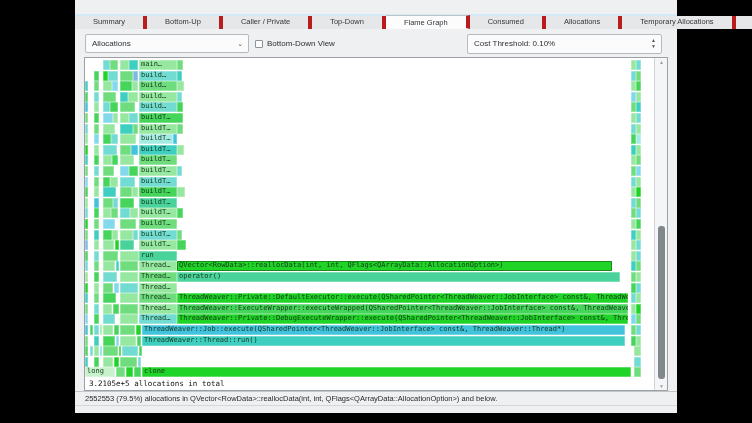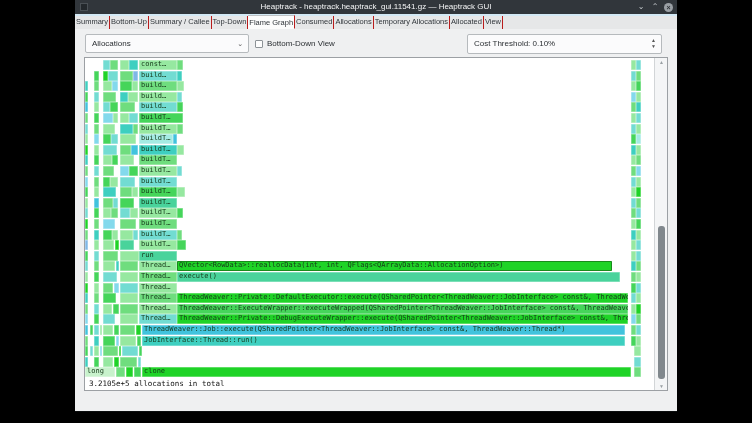--- a/index.html
+++ b/index.html
@@ -12,21 +12,21 @@
   #titlebar .appicon{position:absolute;left:5px;top:3px;width:8px;height:8px;background:#23282c;
     border:1px solid #4a5055;box-sizing:border-box;}
   #winbtns{position:absolute;right:4px;top:0;height:14px;display:flex;align-items:center;gap:4px;}
   .winbtn{color:#c6cbcf;font-size:8px;line-height:10px;width:10px;text-align:center;cursor:default;}
   .closebtn{width:9px;height:9px;border-radius:50%;background:#9aa0a5;color:#2c3136;font-size:7px;
     line-height:9px;font-weight:bold;text-align:center;}
   #titleaccent{position:absolute;left:0;top:14px;width:602px;height:2px;background:#d3e9f5;}
   
   #tabbar{position:absolute;left:0;top:16px;width:602px;height:13px;background:#e6e7e8;
     border-bottom:1px solid #bfc3c6;display:flex;}
-  .tab{font-size:7.5px;line-height:12px;padding:0 1px;color:#31363b;border-right:1px solid #b91c1c;
+  .tab{font-size:7.5px;line-height:12px;padding:0 18px;color:#31363b;border-right:4px solid #b91c1c;
     background:#e6e7e8;white-space:nowrap;}
   .tab.active{background:#fcfcfc;border-top:1px solid #bfc3c6;border-bottom:1px solid #fcfcfc;
     margin-top:-1px;line-height:13px;}
   
   #toolbar{position:absolute;left:0;top:29px;width:602px;height:28px;background:#eff0f1;}
   .ctrl{position:absolute;box-sizing:border-box;border:1px solid #b6babd;border-radius:2px;
     background:#fbfbfc;font-size:8px;color:#2b2f33;}
   #combo{left:10px;top:5px;width:164px;height:19px;line-height:17px;padding-left:6px;}
   #combo .arrow{position:absolute;right:5px;top:0;font-size:7px;color:#555;line-height:17px;}
   #checkboxwrap{position:absolute;left:180px;top:9px;height:11px;display:flex;align-items:center;gap:4px;}
@@ -54,35 +54,26 @@
   #statusbar{position:absolute;left:0;top:391px;width:602px;height:21px;background:#eff0f1;
     border-top:1px solid #c2c6c9;}
   #statustext{position:absolute;left:10px;top:2px;font-size:7.5px;color:#26292c;white-space:nowrap;}
   #statusline{position:absolute;left:0;top:13px;width:602px;border-top:1px solid #d4d7d9;}
 </style>
 </head>
 <body>
 
 <div id="window">
 
-  <div id="titlebar">
-    <span class="appicon"></span>
-    <span>Heaptrack - heaptrack.heaptrack_gui.11541.gz — Heaptrack GUI</span>
-    <span id="winbtns">
-      <span class="winbtn">⌄</span>
-      <span class="winbtn">⌃</span>
-      <span class="closebtn">×</span>
-    </span>
-  </div>
   <div id="titleaccent"></div>
 
   <div id="tabbar">
       <div class="tab">Summary</div>
       <div class="tab">Bottom-Up</div>
-      <div class="tab">Summary / Callee</div>
+      <div class="tab">Caller / Private</div>
       <div class="tab">Top-Down</div>
       <div class="tab active">Flame Graph</div>
       <div class="tab">Consumed</div>
       <div class="tab">Allocations</div>
       <div class="tab">Temporary Allocations</div>
       <div class="tab">Allocated</div>
       <div class="tab">View</div>
     </div>
 
   <div id="toolbar">
@@ -102,21 +93,21 @@
     </div>
   </div>
 
   <div id="frame">
     <div id="canvas">
       <div id="totallabel">3.2105e+5 allocations in total</div>
     <div class="seg" style="left: 18px; top: 2px; width: 7px; background: rgb(114, 220, 210);"></div>
         <div class="seg" style="left: 25px; top: 2px; width: 8px; background: rgb(111, 221, 126);"></div>
         <div class="seg" style="left: 35px; top: 2px; width: 9px; background: rgb(150, 232, 160);"></div>
         <div class="seg" style="left: 44px; top: 2px; width: 9px; background: rgb(62, 207, 192);"></div>
-        <div class="seg" style="left: 54px; top: 2px; width: 38px; background: rgb(150, 232, 160);">const…</div>
+        <div class="seg" style="left: 54px; top: 2px; width: 38px; background: rgb(150, 232, 160);">main…</div>
         <div class="seg" style="left: 92px; top: 2px; width: 6px; background: rgb(111, 221, 126);"></div>
         <div class="seg" style="left: 546px; top: 2px; width: 5px; background: rgb(150, 232, 160);"></div>
         <div class="seg" style="left: 551px; top: 2px; width: 5px; background: rgb(114, 220, 210);"></div>
         <div class="seg" style="left: 9px; top: 12.6px; width: 5px; background: rgb(69, 213, 90);"></div>
         <div class="seg" style="left: 18px; top: 12.6px; width: 5px; background: rgb(31, 211, 39);"></div>
         <div class="seg" style="left: 23px; top: 12.6px; width: 10px; background: rgb(114, 220, 210);"></div>
         <div class="seg" style="left: 35px; top: 12.6px; width: 13px; background: rgb(111, 221, 126);"></div>
         <div class="seg" style="left: 48px; top: 12.6px; width: 5px; background: rgb(127, 183, 230);"></div>
         <div class="seg" style="left: 54px; top: 12.6px; width: 38px; background: rgb(114, 220, 210);">build…</div>
         <div class="seg" style="left: 92px; top: 12.6px; width: 5px; background: rgb(62, 207, 192);"></div>
@@ -278,21 +269,21 @@
         <div class="seg" style="left: 35px; top: 203.4px; width: 18px; background: rgb(111, 221, 126);"></div>
         <div class="seg" style="left: 54px; top: 203.4px; width: 38px; background: rgb(150, 232, 160);">Thread…</div>
         <div class="seg sel" style="left: 92px; top: 203.4px; width: 435px; background: rgb(31, 211, 39);">QVector&lt;RowData&gt;::reallocData(int, int, QFlags&lt;QArrayData::AllocationOption&gt;)</div>
         <div class="seg" style="left: 546px; top: 203.4px; width: 5px; background: rgb(62, 207, 192);"></div>
         <div class="seg" style="left: 551px; top: 203.4px; width: 5px; background: rgb(111, 221, 126);"></div>
         <div class="seg" style="left: 0px; top: 214px; width: 3px; background: rgb(150, 232, 160);"></div>
         <div class="seg" style="left: 9px; top: 214px; width: 5px; background: rgb(69, 213, 90);"></div>
         <div class="seg" style="left: 18px; top: 214px; width: 14px; background: rgb(114, 220, 210);"></div>
         <div class="seg" style="left: 35px; top: 214px; width: 18px; background: rgb(150, 232, 160);"></div>
         <div class="seg" style="left: 54px; top: 214px; width: 38px; background: rgb(111, 221, 126);">Thread…</div>
-        <div class="seg" style="left: 92px; top: 214px; width: 443px; background: rgb(73, 211, 155);">execute()</div>
+        <div class="seg" style="left: 92px; top: 214px; width: 443px; background: rgb(73, 211, 155);">operator()</div>
         <div class="seg" style="left: 546px; top: 214px; width: 5px; background: rgb(111, 221, 126);"></div>
         <div class="seg" style="left: 551px; top: 214px; width: 5px; background: rgb(150, 232, 160);"></div>
         <div class="seg" style="left: 0px; top: 224.6px; width: 3px; background: rgb(31, 211, 39);"></div>
         <div class="seg" style="left: 9px; top: 224.6px; width: 5px; background: rgb(150, 232, 160);"></div>
         <div class="seg" style="left: 18px; top: 224.6px; width: 10px; background: rgb(111, 221, 126);"></div>
         <div class="seg" style="left: 29px; top: 224.6px; width: 5px; background: rgb(131, 217, 236);"></div>
         <div class="seg" style="left: 35px; top: 224.6px; width: 18px; background: rgb(114, 220, 210);"></div>
         <div class="seg" style="left: 54px; top: 224.6px; width: 38px; background: rgb(150, 232, 160);">Thread…</div>
         <div class="seg" style="left: 546px; top: 224.6px; width: 5px; background: rgb(69, 213, 90);"></div>
         <div class="seg" style="left: 551px; top: 224.6px; width: 5px; background: rgb(114, 220, 210);"></div>
@@ -331,21 +322,21 @@
         <div class="seg" style="left: 51px; top: 267px; width: 5px; background: rgb(31, 211, 39);"></div>
         <div class="seg" style="left: 57px; top: 267px; width: 483px; background: rgb(65, 195, 221);">ThreadWeaver::Job::execute(QSharedPointer&lt;ThreadWeaver::JobInterface&gt; const&amp;, ThreadWeaver::Thread*)</div>
         <div class="seg" style="left: 546px; top: 267px; width: 5px; background: rgb(111, 221, 126);"></div>
         <div class="seg" style="left: 551px; top: 267px; width: 5px; background: rgb(114, 220, 210);"></div>
         <div class="seg" style="left: 0px; top: 277.6px; width: 3px; background: rgb(111, 221, 126);"></div>
         <div class="seg" style="left: 9px; top: 277.6px; width: 5px; background: rgb(62, 207, 192);"></div>
         <div class="seg" style="left: 18px; top: 277.6px; width: 12px; background: rgb(69, 213, 90);"></div>
         <div class="seg" style="left: 31px; top: 277.6px; width: 3px; background: rgb(131, 217, 236);"></div>
         <div class="seg" style="left: 35px; top: 277.6px; width: 16px; background: rgb(150, 232, 160);"></div>
         <div class="seg" style="left: 52px; top: 277.6px; width: 4px; background: rgb(69, 213, 90);"></div>
-        <div class="seg" style="left: 57px; top: 277.6px; width: 483px; background: rgb(62, 207, 192);">JobInterface::Thread::run()</div>
+        <div class="seg" style="left: 57px; top: 277.6px; width: 483px; background: rgb(62, 207, 192);">ThreadWeaver::Thread::run()</div>
         <div class="seg" style="left: 546px; top: 277.6px; width: 5px; background: rgb(69, 213, 90);"></div>
         <div class="seg" style="left: 551px; top: 277.6px; width: 5px; background: rgb(150, 232, 160);"></div>
         <div class="seg" style="left: 0px; top: 288.2px; width: 3px; background: rgb(69, 213, 90);"></div>
         <div class="seg" style="left: 5px; top: 288.2px; width: 3px; background: rgb(114, 220, 210);"></div>
         <div class="seg" style="left: 9px; top: 288.2px; width: 5px; background: rgb(150, 232, 160);"></div>
         <div class="seg" style="left: 15px; top: 288.2px; width: 2px; background: rgb(131, 217, 236);"></div>
         <div class="seg" style="left: 18px; top: 288.2px; width: 15px; background: rgb(111, 221, 126);"></div>
         <div class="seg" style="left: 34px; top: 288.2px; width: 2px; background: rgb(31, 211, 39);"></div>
         <div class="seg" style="left: 37px; top: 288.2px; width: 16px; background: rgb(114, 220, 210);"></div>
         <div class="seg" style="left: 54px; top: 288.2px; width: 3px; background: rgb(69, 213, 90);"></div>
@@ -364,14 +355,18 @@
         <div class="seg" style="left: 57px; top: 309.4px; width: 489px; background: rgb(31, 211, 39);">clone</div>
         <div class="seg" style="left: 549px; top: 309.4px; width: 7px; background: rgb(111, 221, 126);"></div>
       </div>
     <div id="scrollbar">
       <span class="scrollarrow" style="top:1px">▲</span>
       <div id="scrollthumb"></div>
       <span class="scrollarrow" style="bottom:1px">▼</span>
     </div>
   </div>
 
+  <div id="statusbar">
+    <div id="statustext">2552553 (79.5%) allocations in QVector&lt;RowData&gt;::reallocData(int, int, QFlags&lt;QArrayData::AllocationOption&gt;) and below.</div>
+    <div id="statusline"></div>
+  </div>
 
 </div>
 
 </body></html>

